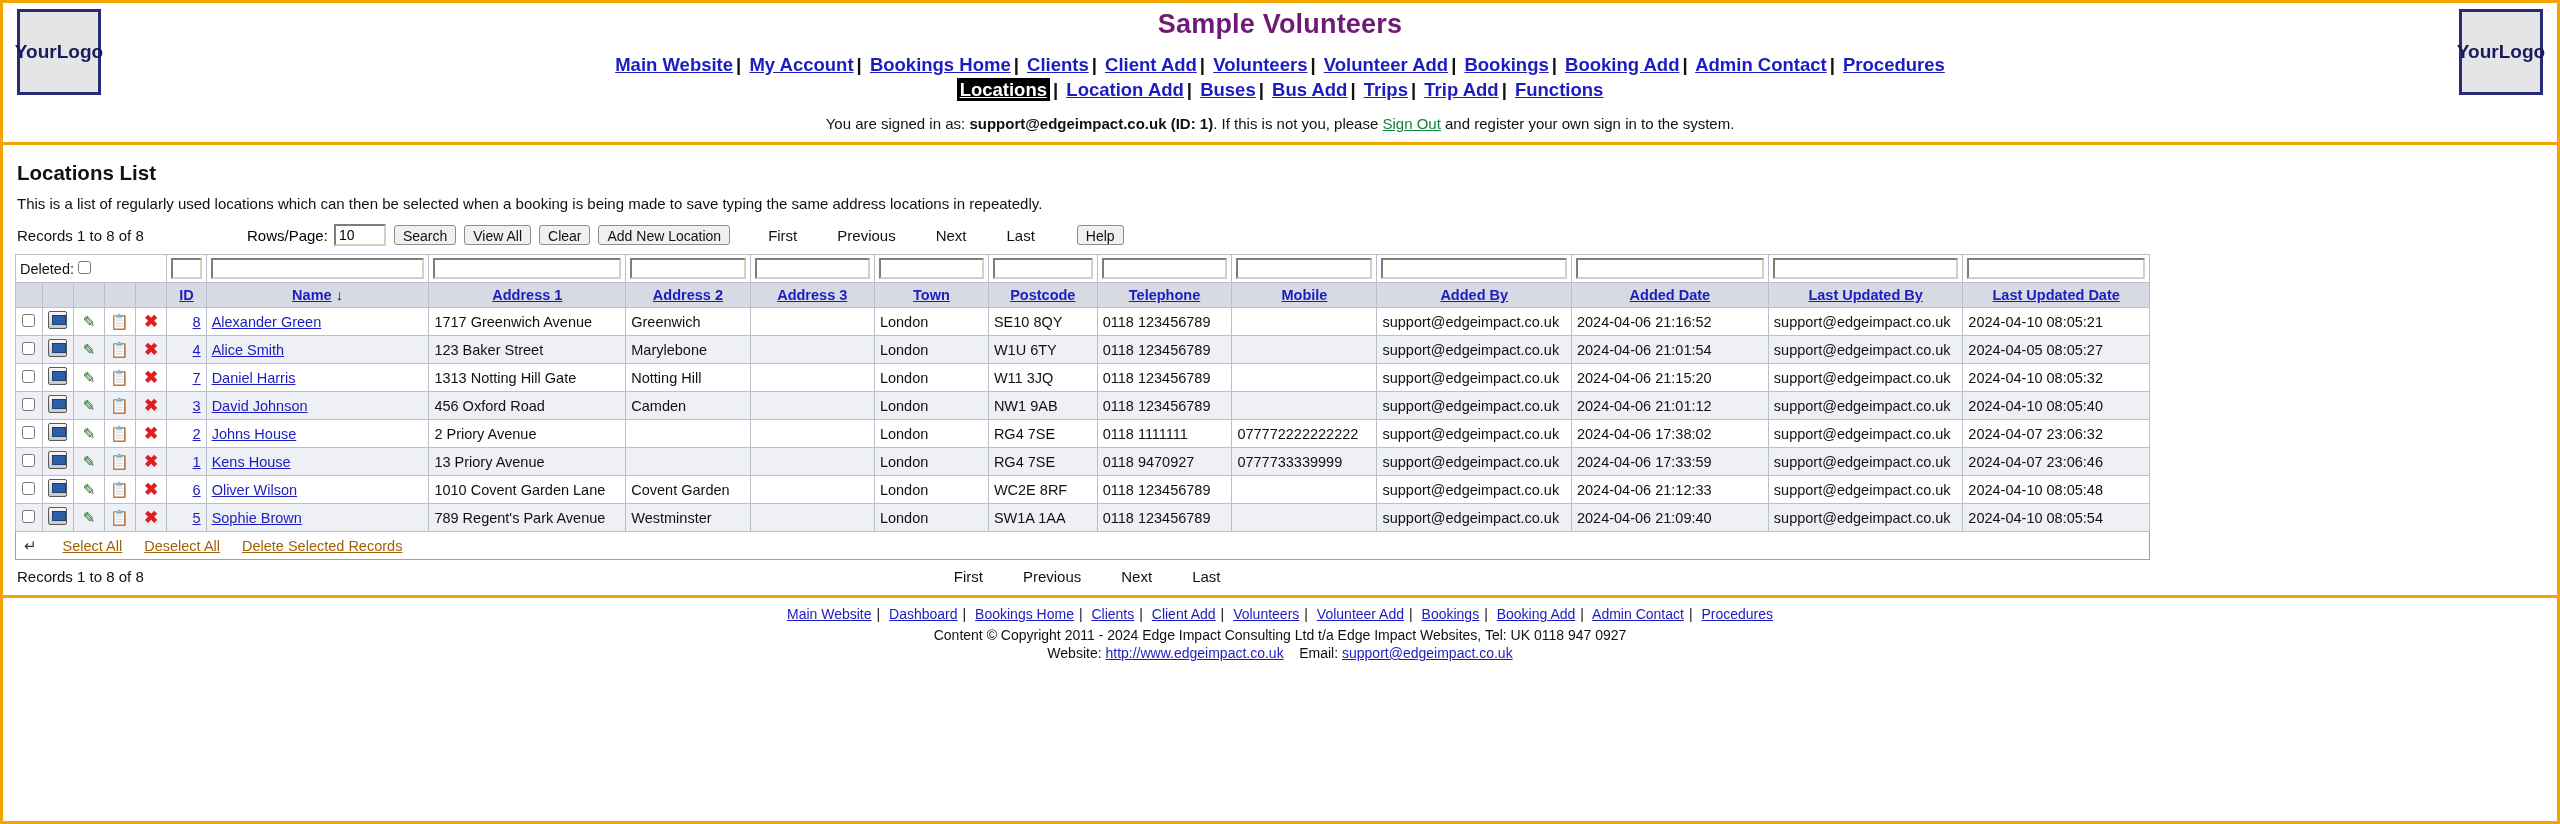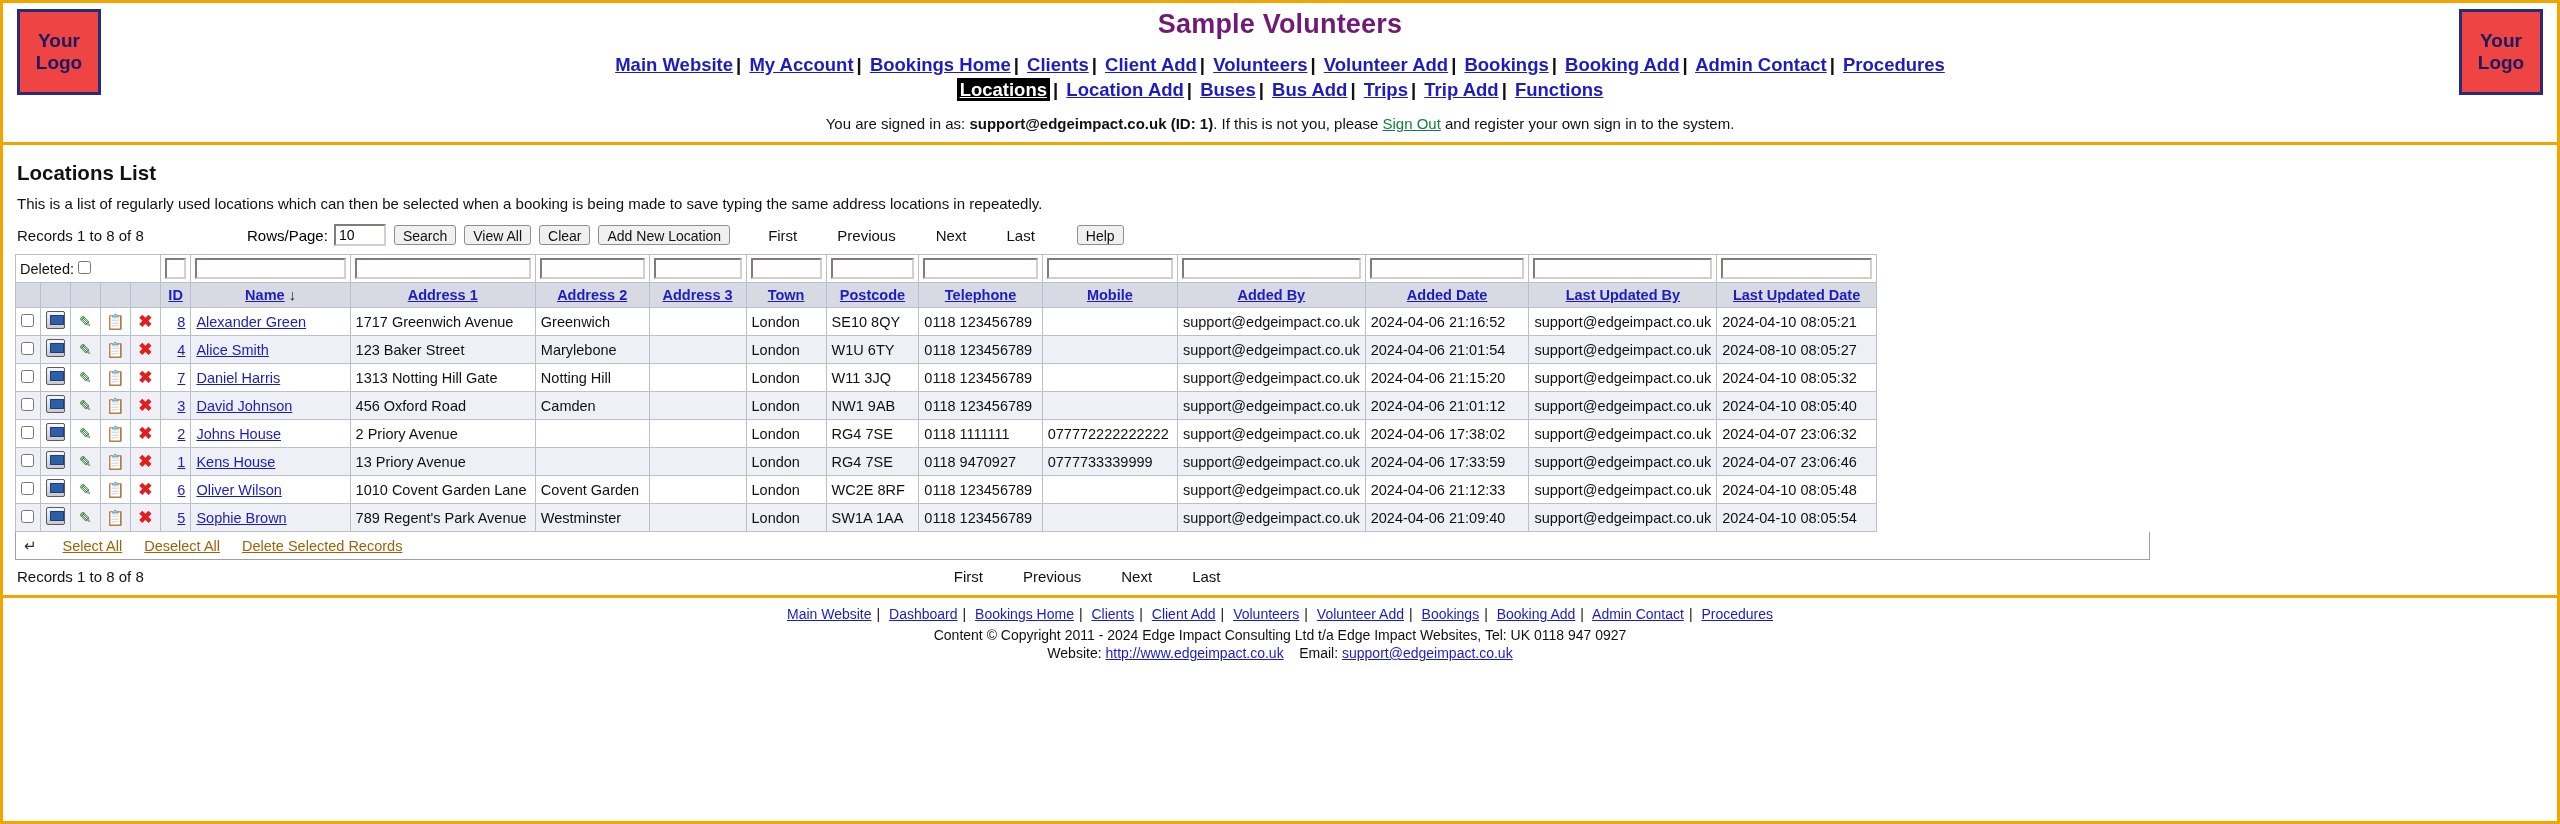--- a/index.html
+++ b/index.html
@@ -23,24 +23,24 @@
     padding: 6px 0 10px 0;
   }
   .logo-box {
     position: absolute;
     top: 6px;
     width: 84px; height: 86px;
     border: 3px solid #2a2a7a;
     color: #1a1a5e;
     font-weight: bold;
     font-size: 19px;
-    display: flex; flex-direction: column;
+    display: flex; flex-direction: row;
     align-items: center; justify-content: center;
     line-height: 1.15;
-    background: #ef4444;
+    background: #e5e5e5;
   }
   .logo-left { left: 14px; }
   .logo-right { right: 14px; }
   .title-block {
     text-align: center;
     font-weight: bold;
     color: #701a75;
   }
   .title-line1 { font-size: 27px; letter-spacing: .2px; }
   .title-line2 { font-size: 27px; letter-spacing: .2px; }
@@ -117,21 +117,21 @@
     margin-left: 38px;
     display: flex;
     gap: 40px;
     font-size: 15px;
     color: #111;
   }
   .help-btn { margin-left: 42px; }
   
   table.grid {
     border-collapse: collapse;
-    width: 1862px;
+    width: 2135px;
     font-size: 14.5px;
     color: #111;
     border: 1px solid #9aa0b0;
     padding-left: 20px;
   }
   table.grid th, table.grid td {
     border: 1px solid #b9bfcc;
     padding: 2px 5px;
     vertical-align: middle;
     white-space: nowrap;
@@ -399,21 +399,21 @@
             <td>123 Baker Street</td>
             <td>Marylebone</td>
             <td></td>
             <td>London</td>
             <td>W1U 6TY</td>
             <td>0118 123456789</td>
             <td></td>
             <td>support@edgeimpact.co.uk</td>
             <td>2024-04-06 21:01:54</td>
             <td>support@edgeimpact.co.uk</td>
-            <td>2024-08-10 08:05:27</td>
+            <td>2024-04-05 08:05:27</td>
           </tr>
           <tr class="data-row">
             <td class="c-check"><input type="checkbox" style=""></td>
             <td class="c-icon"><span class="icon-btn ic-view"></span></td>
             <td class="c-icon"><span class="icon-btn ic-edit">✎</span></td>
             <td class="c-icon"><span class="icon-btn ic-copy">📋</span></td>
             <td class="c-icon"><span class="icon-btn ic-del">✖</span></td>
             <td class="c-id"><a href="#">7</a></td>
             <td class="c-name"><a href="#">Daniel Harris</a></td>
             <td>1313 Notting Hill Gate</td>

